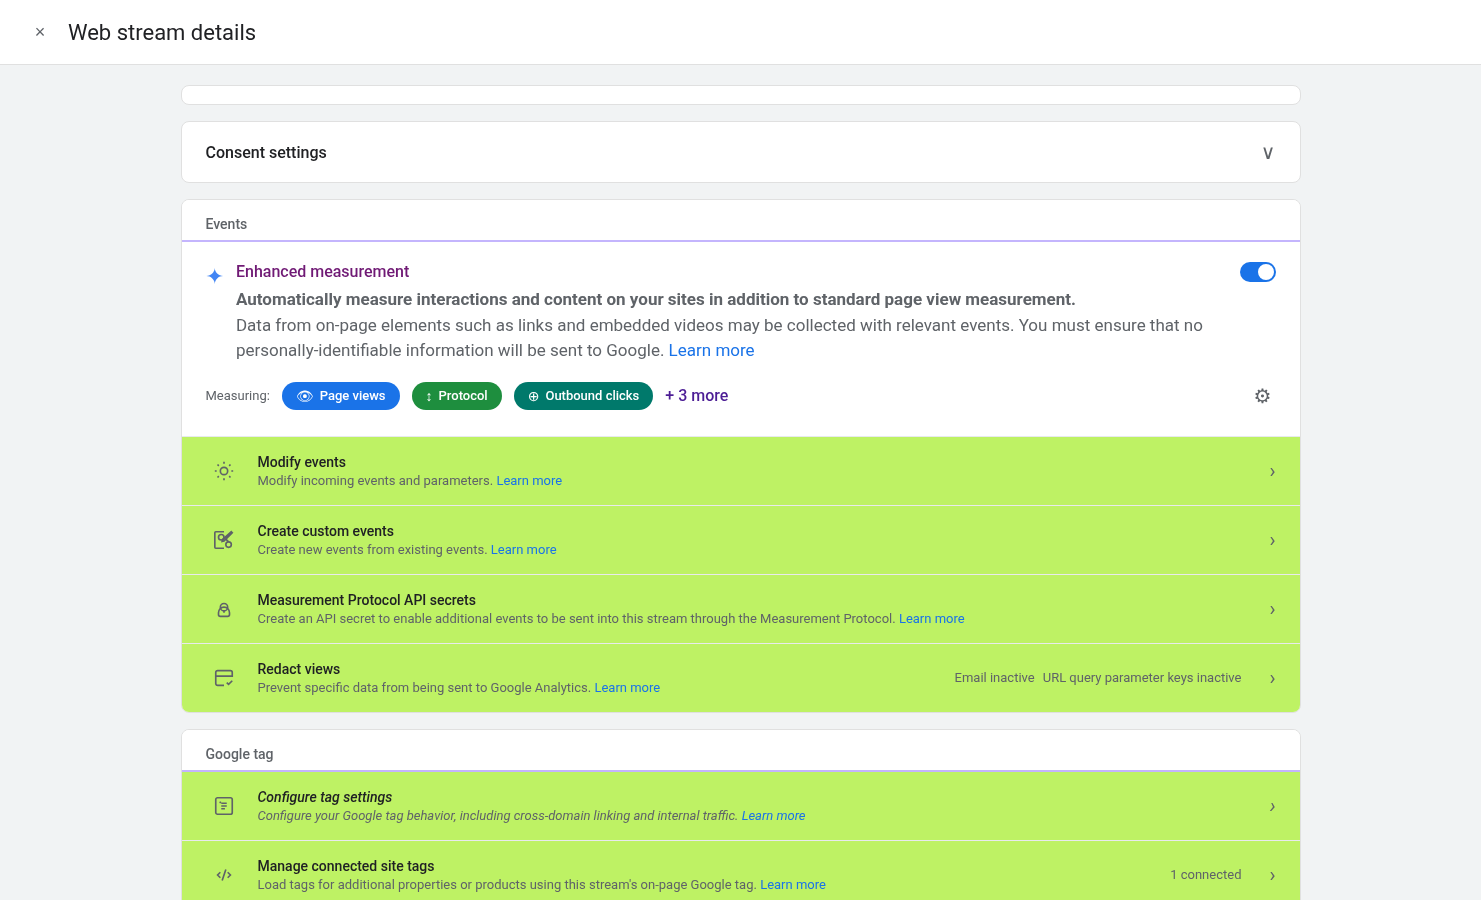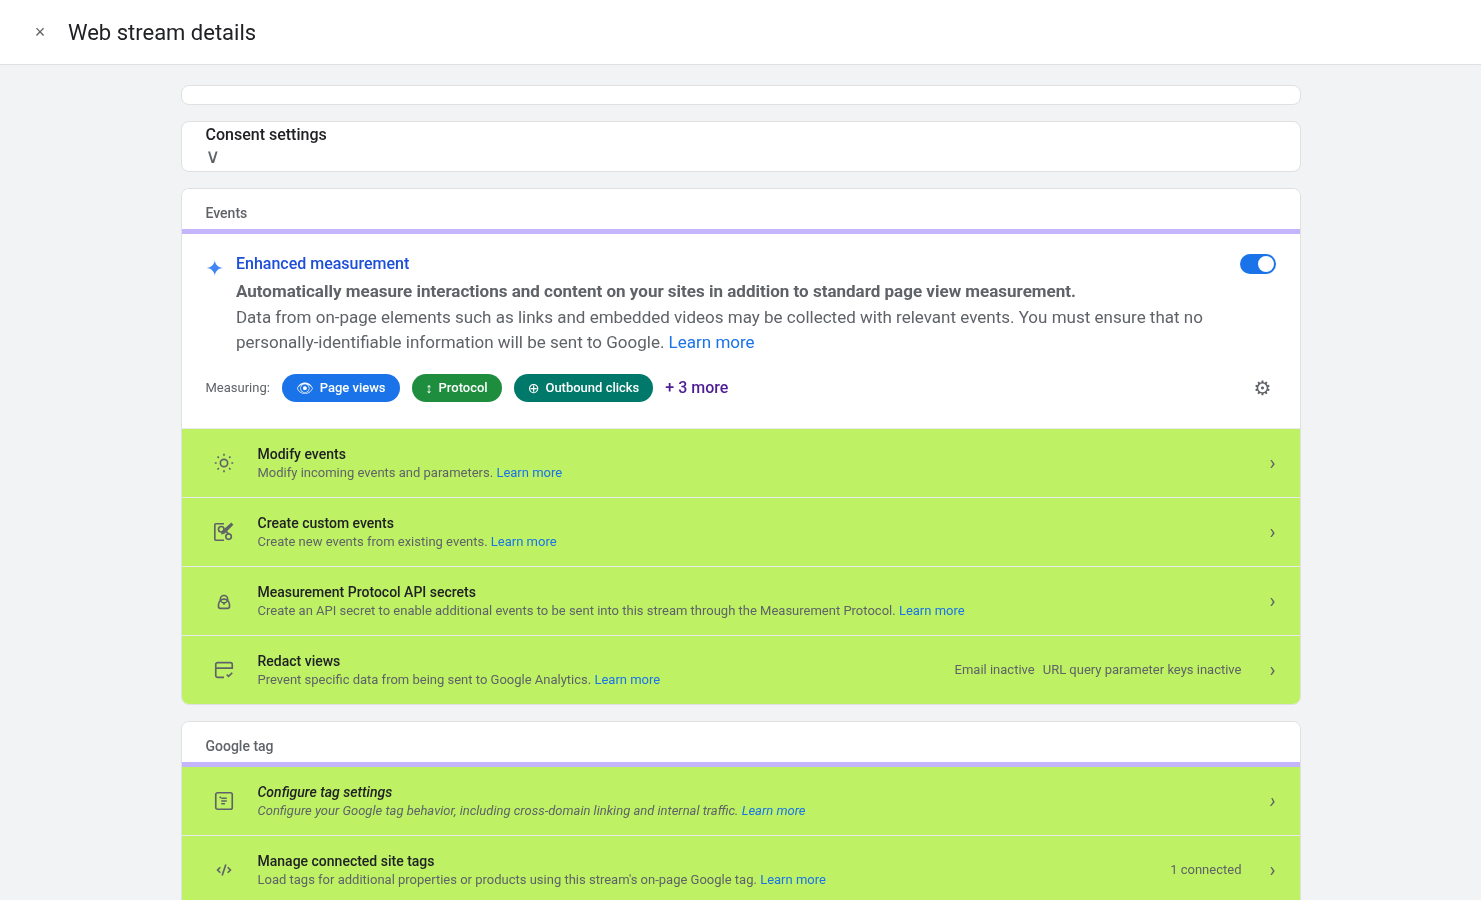--- a/index.html
+++ b/index.html
@@ -41,26 +41,25 @@
       padding: 20px 40px;
     }
     .card {
       background: #fff;
       border: 1px solid #e0e0e0;
       border-radius: 8px;
       margin-bottom: 16px;
       overflow: hidden;
     }
     .card-header {
-      padding: 3px 24px;
-      display: flex;
-      align-items: flex-start;
+      padding: 18px 24px;
+      display: flex;
+      align-items: center;
       justify-content: space-between;
       cursor: pointer;
-      flex-direction: column;
     }
     .card-header-title {
       font-size: 16px;
       font-weight: 500;
       color: #202124;
     }
     .chevron-icon {
       color: #5f6368;
       font-size: 20px;
     }
@@ -87,21 +86,21 @@
     .em-icon {
       color: #4285f4;
       font-size: 22px;
       margin-right: 12px;
       flex-shrink: 0;
       margin-top: 2px;
     }
     .em-title {
       font-size: 16px;
       font-weight: 500;
-      color: #1d4ed8;
+      color: #701a75;
       margin-bottom: 6px;
     }
     .em-desc {
       font-size: 17px;
       color: #5f6368;
       line-height: 1.5;
     }
     .em-desc a { color: #1a73e8; text-decoration: none; }
     .em-toggle {
       flex-shrink: 0;
@@ -215,21 +214,21 @@
       font-size: 20px;
     }
     .events-group {
       background: #fff;
       border: 1px solid #e0e0e0;
       border-radius: 8px;
       margin-bottom: 16px;
       overflow: hidden;
     }
     .events-group .section-label {
-      border-bottom: 5px solid #c4b5fd;
+      border-bottom: 2px solid #c4b5fd;
     }
     .list-item-no-border {
       border: none;
       border-bottom: 1px solid #e8eaed;
       border-radius: 0;
       margin-bottom: 0;
     }
     .list-item-no-border:last-child {
       border-bottom: none;
     }

